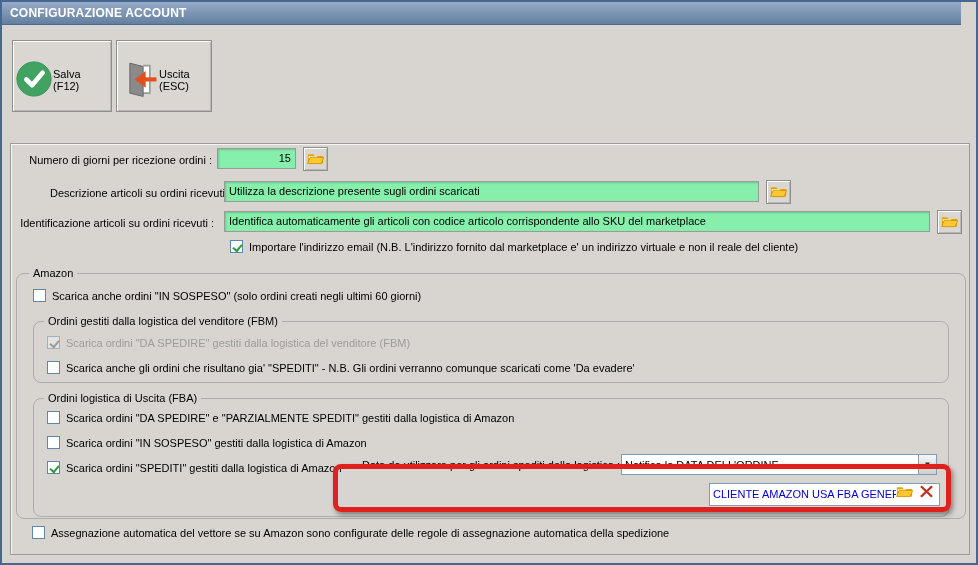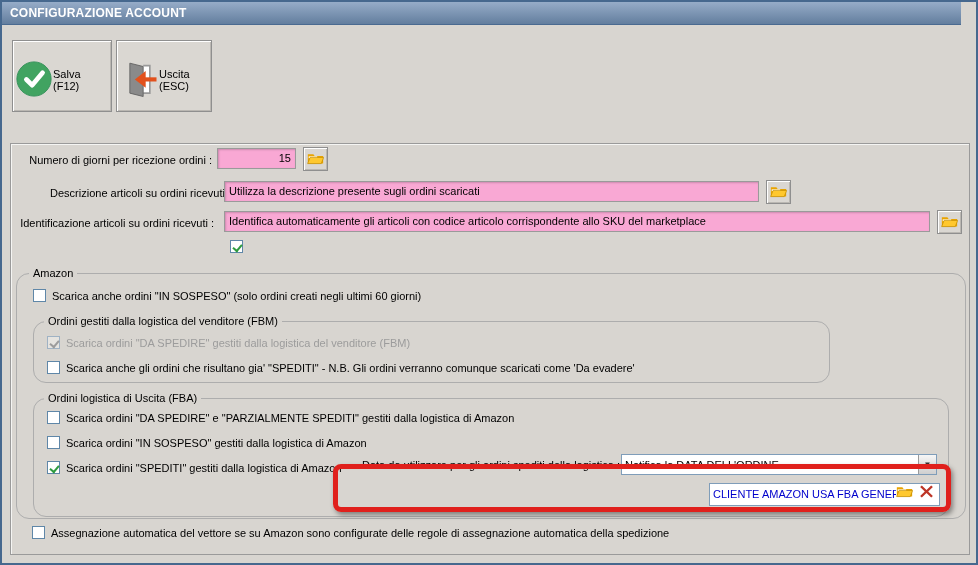--- a/index.html
+++ b/index.html
@@ -34,39 +34,39 @@
               background:#55555C;transform:skewX(-8deg);}
   .tab.selected{height:23px;line-height:22px;margin-top:-2px;background:var(--body-bg);
                 border:1px solid #7A7A7A;border-bottom:none;border-radius:3px 3px 0 0;z-index:2;}
   .tab.selected::after{display:none;}
   
   .tabpanel{position:absolute;left:8px;top:141px;width:960px;height:412px;box-sizing:border-box;
             border:1px solid #9A9A9A;box-shadow:inset 1px 1px 0 rgba(255,255,255,.75);}
   
   .lbl{position:absolute;white-space:nowrap;line-height:14px;}
   .lbl.r{text-align:right;}
-  .sunken{position:absolute;box-sizing:border-box;background:#f9a8d4;
+  .sunken{position:absolute;box-sizing:border-box;background:#86efac;
           border:1px solid #9A9A9A;box-shadow:inset 1px 1px 2px rgba(0,0,0,.18);
           line-height:19px;padding:0 4px;white-space:nowrap;overflow:hidden;}
   .whitefield{position:absolute;box-sizing:border-box;background:#FFFFFF;
           border:1px solid #7F9DB9;line-height:19px;padding:0 3px;white-space:nowrap;overflow:hidden;}
   .iconbtn{position:absolute;width:25px;height:24px;box-sizing:border-box;background:#DAD7D2;
            border:1px solid #8F8F8F;box-shadow:inset 1px 1px 0 #fff,inset -1px -1px 0 #BAB7B2;
            display:flex;align-items:center;justify-content:center;cursor:pointer;}
   
   .cbrow{position:absolute;display:flex;align-items:center;gap:6px;white-space:nowrap;}
   .checkbox{width:13px;height:13px;box-sizing:border-box;background:#fff;
             border:1px solid #5F87A8;position:relative;flex:0 0 13px;cursor:pointer;}
   .checkbox.checked::after{content:"";position:absolute;left:2px;top:3px;width:7px;height:4px;
             border-left:2px solid #2E9B40;border-bottom:2px solid #2E9B40;transform:rotate(-50deg);}
   .checkbox.disabled{background:#E6E4E0;border-color:#9FB2C4;}
   .checkbox.disabled.checked::after{border-color:#9C9C9C;}
   .cbrow.disabled .cblabel{color:#9C9C9C;}
   
-  .group{position:absolute;box-sizing:border-box;border:1px solid #ADADAD;border-radius:13px;}
+  .group{position:absolute;box-sizing:border-box;border:1px solid #ADADAD;border-radius:8px;}
   .group>.legend{position:absolute;top:-8px;background:var(--body-bg);padding:0 4px;line-height:14px;}
   
   .combo{position:absolute;box-sizing:border-box;background:#fff;border:1px solid #7F9DB9;
          display:flex;align-items:center;cursor:pointer;}
   .combo .combotext{flex:1;padding:0 3px;white-space:nowrap;overflow:hidden;}
   .combo .arrowbtn{width:17px;align-self:stretch;background:linear-gradient(#F6F6F6,#CFCFCF);
          border-left:1px solid #9A9A9A;display:flex;align-items:center;justify-content:center;}
   .combo .arrowbtn span{font-size:8px;color:#333;}
   
   .anafield{display:flex;align-items:center;color:var(--anagrafica-text);}
@@ -140,31 +140,32 @@
       <svg width="17" height="13" viewBox="0 0 20 15">
         <path d="M1 2.5 h6.5 l1.5 2 H19 V13.5 H1 Z" fill="#E9A400"></path>
         <path d="M2 5 H12 V7.2 H2 Z" fill="#FFFFFF"></path>
         <path d="M0.8 13.5 L3.6 6.2 H19.6 L16.8 13.5 Z" fill="#FFC82E" stroke="#C08A00" stroke-width="0.8"></path>
       </svg>
     </span>
   </div>
 
   <div class="cbrow" style="left:228px;top:238px;">
     <span class="checkbox checked"></span>
+    <span class="cblabel">Importare l'indirizzo email (N.B. L'indirizzo fornito dal marketplace e' un indirizzo virtuale e non il reale del cliente)</span>
   </div>
 
   <div class="group" style="left:14px;top:271px;width:950px;height:246px;">
     <span class="legend" style="left:12px;">Amazon</span>
 
     <div class="cbrow" style="left:16px;top:15px;">
       <span class="checkbox"></span>
       <span class="cblabel">Scarica anche ordini "IN SOSPESO" (solo ordini creati negli ultimi 60 giorni)</span>
     </div>
 
-    <div class="group" style="left:16px;top:47px;width:797px;height:62px;">
+    <div class="group" style="left:16px;top:47px;width:916px;height:62px;">
       <span class="legend" style="left:10px;">Ordini gestiti dalla logistica del venditore (FBM)</span>
 
       <div class="cbrow disabled" style="left:13px;top:14px;">
         <span class="checkbox disabled checked"></span>
         <span class="cblabel">Scarica ordini "DA SPEDIRE" gestiti dalla logistica del venditore (FBM)</span>
       </div>
 
       <div class="cbrow" style="left:13px;top:39px;">
         <span class="checkbox"></span>
         <span class="cblabel">Scarica anche gli ordini che risultano gia' "SPEDITI" - N.B. Gli ordini verranno comunque scaricati come 'Da evadere'</span>

